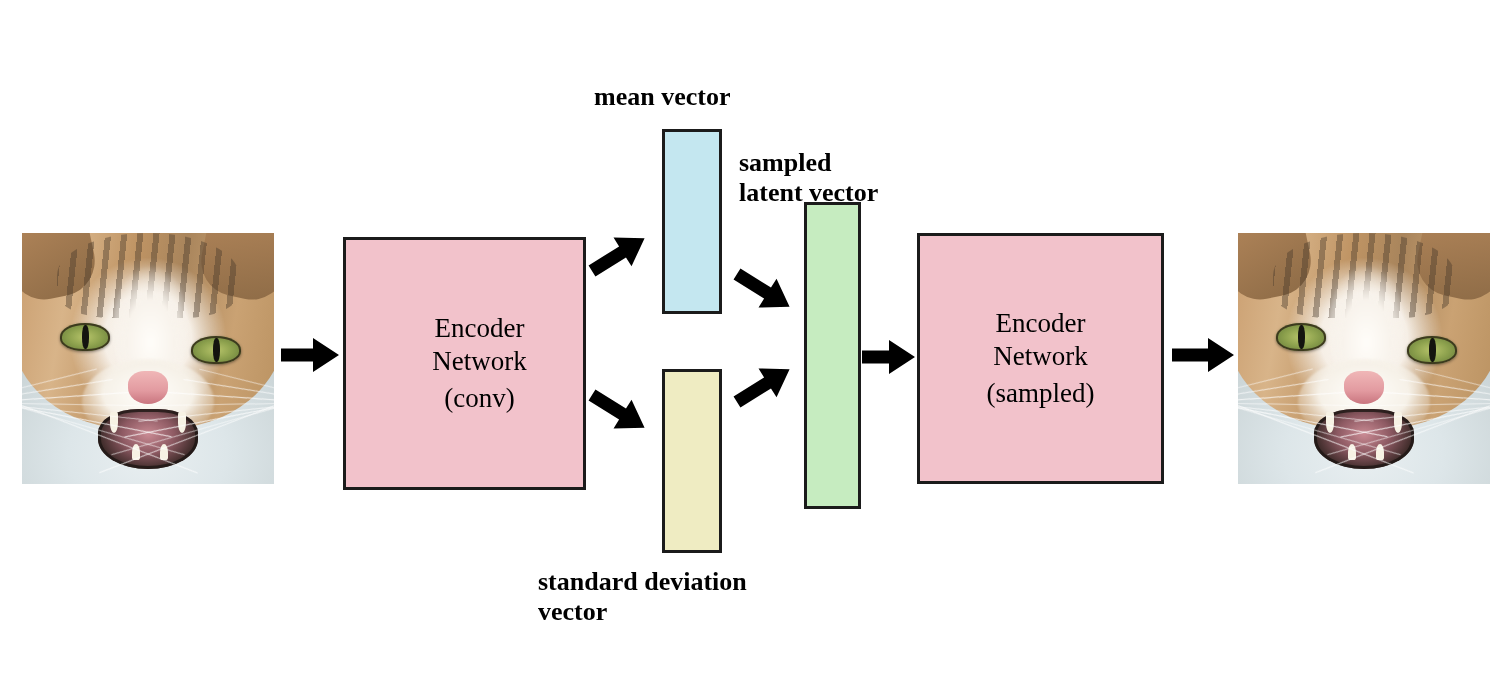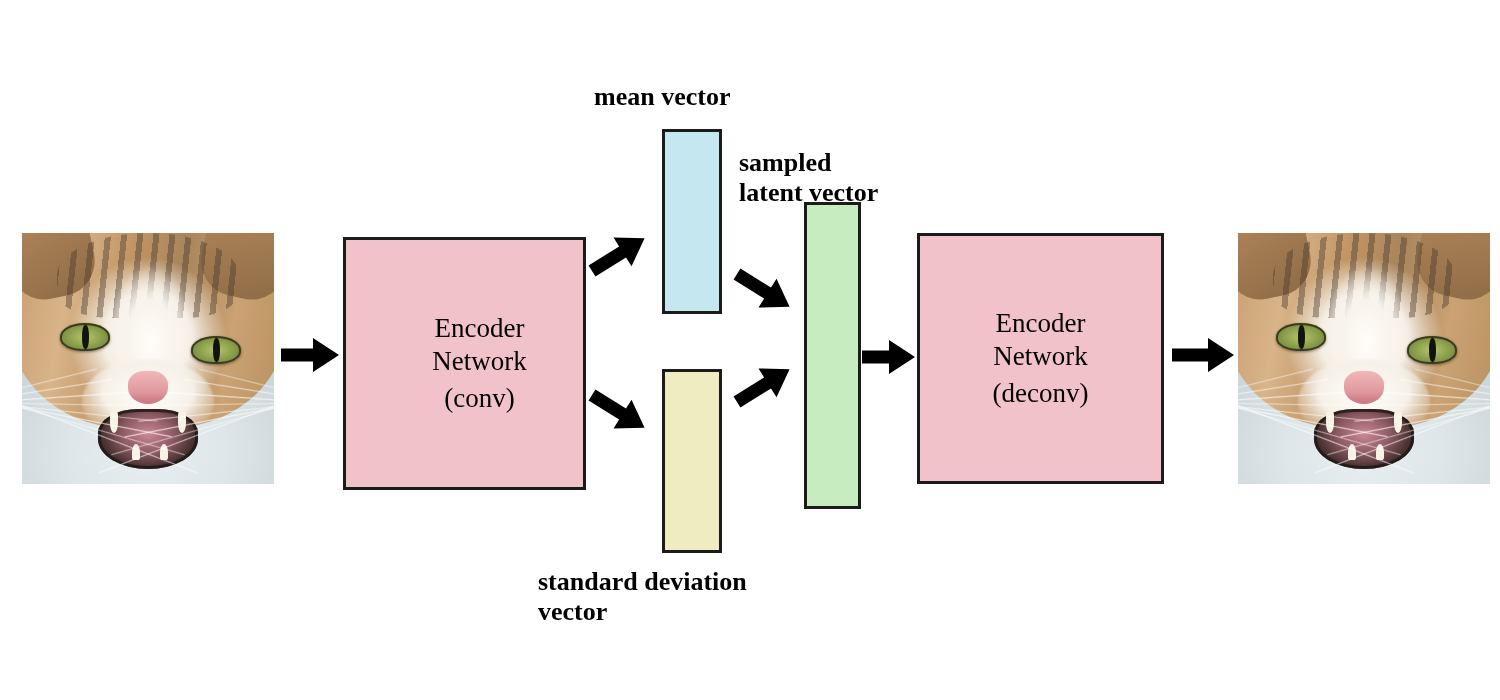--- a/index.html
+++ b/index.html
@@ -235,21 +235,21 @@
 
   <div class="block" id="block-encoder" style="left: 343px; top: 237px; width: 243px; height: 253px; background: rgb(242, 194, 203); padding-left: 30px;">
     <div>Encoder</div>
     <div>Network</div>
     <div class="sub">(conv)</div>
   </div>
 
   <div class="block" id="block-decoder" style="left: 917px; top: 233px; width: 247px; height: 251px; background: rgb(242, 194, 203);">
     <div>Encoder</div>
     <div>Network</div>
-    <div class="sub">(deconv)</div>
+    <div class="sub">(sampled)</div>
   </div>
 
   <div class="bar" id="bar-mean" style="left: 662px; top: 129px; width: 60px; height: 185px; background: rgb(196, 231, 240);"></div>
   <div class="bar" id="bar-stddev" style="left: 662px; top: 369px; width: 60px; height: 184px; background: rgb(239, 236, 194);"></div>
   <div class="bar" id="bar-latent" style="left: 804px; top: 202px; width: 57px; height: 307px; background: rgb(198, 236, 192);"></div>
 
   <div class="label" id="label-mean" style="left: 594px; top: 82px; width: 200px;">mean vector</div>
   <div class="label" id="label-latent" style="left: 739px; top: 131px; width: 210px; margin-top: 17px;">sampled
 latent vector</div>
   <div class="label" id="label-stddev" style="left: 538px; top: 567px; width: 312px;">standard deviation

